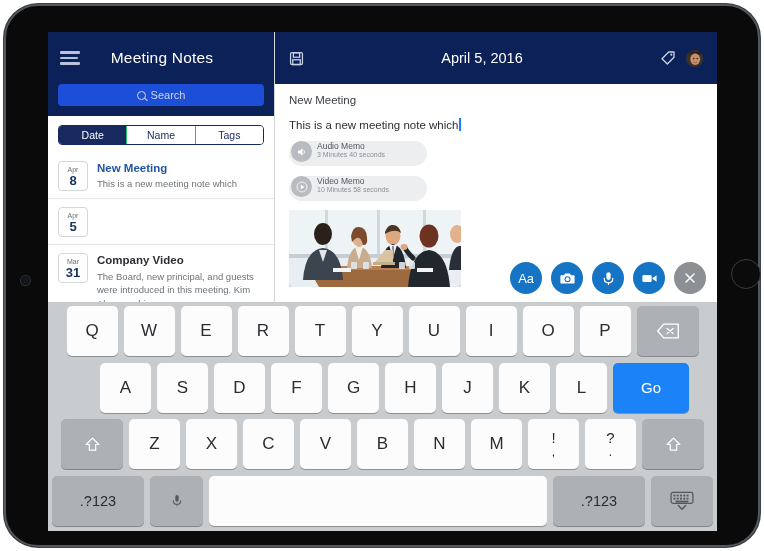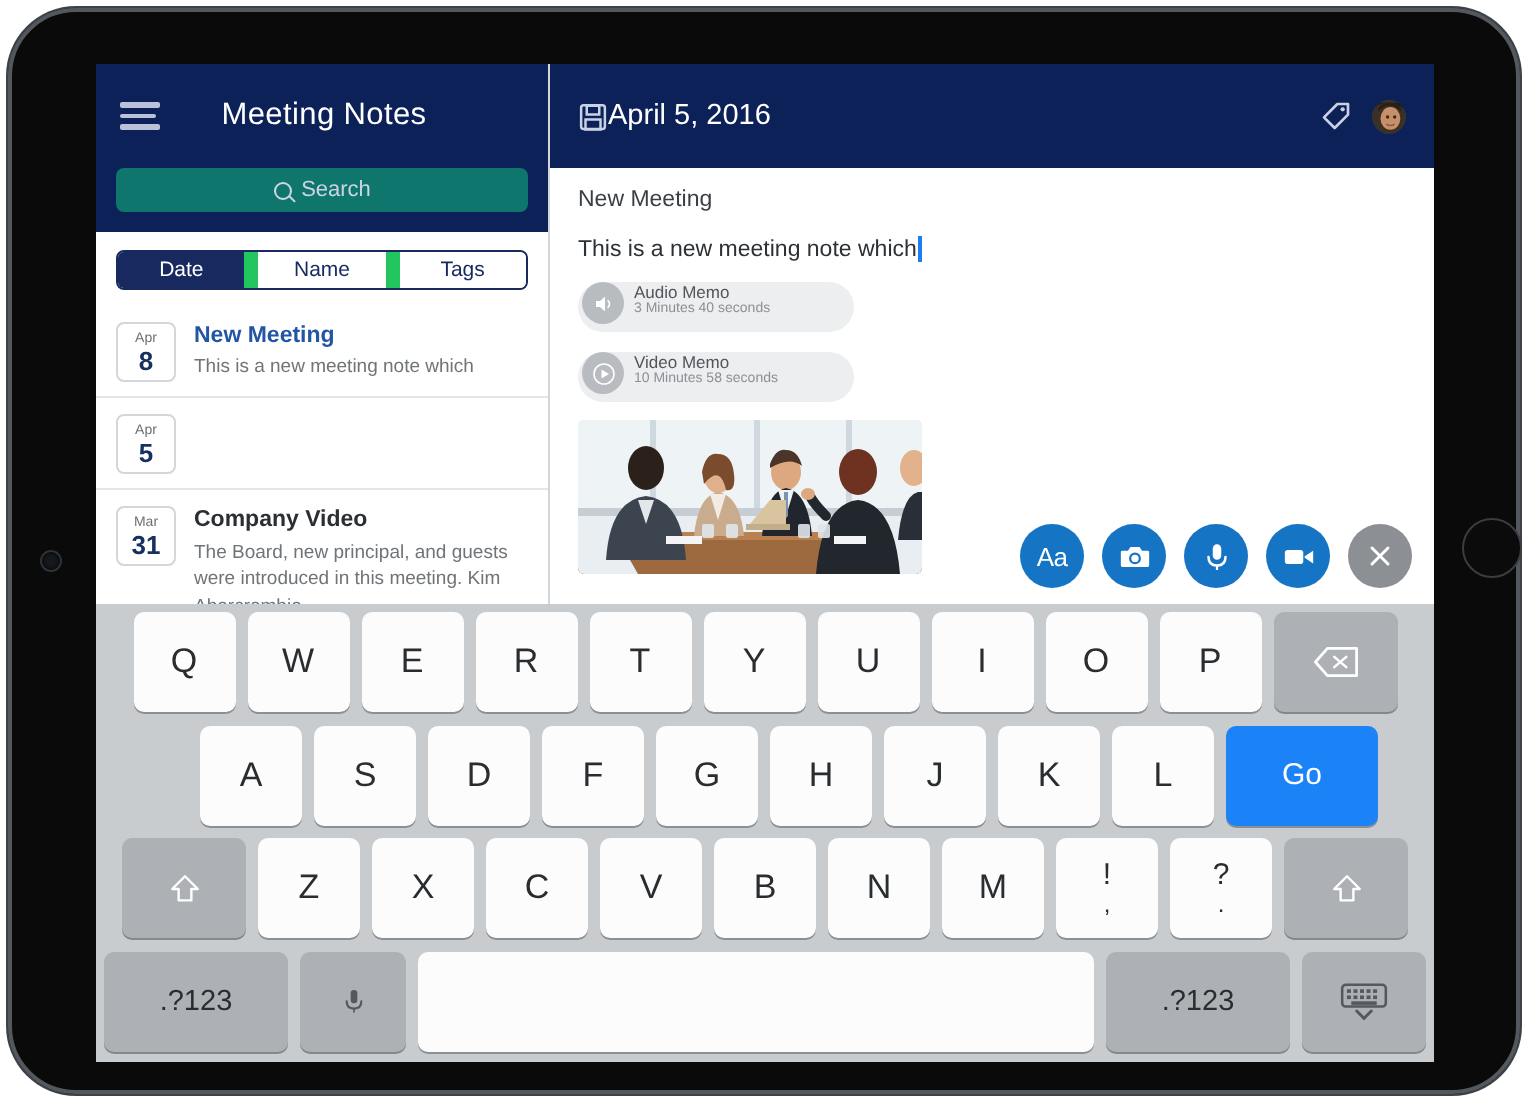--- a/index.html
+++ b/index.html
@@ -66,42 +66,42 @@
   #hamburger { width: 20px; display:flex; flex-direction:column; gap:3px; cursor:pointer;}
   #hamburger span { display:block; height:2.5px; background:#b9c2d8; border-radius:1px; }
   #hamburger span:nth-child(2){ width: 90%; }
   #sidebar-title {
     flex: 1; text-align: center;
     color: #ffffff; font-size: 15.5px; letter-spacing: .2px;
     margin-right: 18px;
   }
   #search-wrap { background:#0d2159; padding: 0 10px 10px; flex:0 0 auto; }
   #search-bar {
-    height: 22px; background: #0f766e; border-radius: 4px;
+    height: 22px; background: #1d4ed8; border-radius: 4px;
     display:flex; align-items:center; justify-content:center; gap:5px;
   }
   .search-glass {
     width: 9px; height: 9px; border: 1.3px solid #cfd6e6; border-radius: 50%;
     position: relative; display:inline-block;
   }
   .search-glass::after{
     content:""; position:absolute; right:-3px; bottom:-2px;
     width: 4px; height: 1.3px; background:#cfd6e6; transform: rotate(45deg);
   }
   #search-placeholder { color:#cdd4e4; font-size: 11px; }
 
   #segmented-wrap { padding: 9px 10px 8px; background:#fff; }
   #segmented {
     display:flex; height: 20px;
     border: 1px solid #17295f; border-radius: 4px; overflow:hidden;
   }
   .seg {
     flex:1; display:flex; align-items:center; justify-content:center;
     font-size: 10.5px; color:#17295f; background:#fff;
-    border-right: 7px solid #22c55e; cursor:pointer;
+    border-right: 1px solid #22c55e; cursor:pointer;
   }
   .seg:last-child{ border-right:none; }
   .seg.active { background:#17295f; color:#fff; }
 
   #note-list { flex:1; overflow:hidden; background:#fff; }
   .note-item {
     display:flex; gap:9px; padding: 8px 10px 7px 10px;
     border-bottom: 1px solid #e3e5e8;
     cursor:pointer;
   }
@@ -117,21 +117,21 @@
   .note-title { font-size: 11.5px; font-weight:bold; color:#2b2f33; line-height:1.25; }
   .note-item.selected .note-title { color:#2255a4; }
   .note-snippet { font-size: 9.5px; color:#6f7478; line-height:1.45; margin-top:2px; }
 
   
   #detail { flex:1; height:270px; display:flex; flex-direction:column; background:#fff; position:relative;}
   #detail-header {
     height: 52px; flex:0 0 52px; background:#0d2159;
     display:flex; align-items:center; padding: 0 14px;
   }
-  #detail-date { flex:1; text-align:left; color:#fff; font-size:14.5px; }
+  #detail-date { flex:1; text-align:center; color:#fff; font-size:14.5px; }
   #save-icon { width:15px; height:15px; }
   #tag-icon { width:16px; height:16px; margin-right:10px;}
   #avatar {
     width:17px; height:17px; border-radius:50%; overflow:hidden;
     background:#2b3a4e; flex:0 0 17px; position:relative;
   }
 
   #detail-body { flex:1; padding: 10px 14px 0; position:relative; }
   #note-heading { font-size: 11.5px; color:#3a3f44; }
   #note-body-row { margin-top: 12px; display:flex; align-items:center; }

